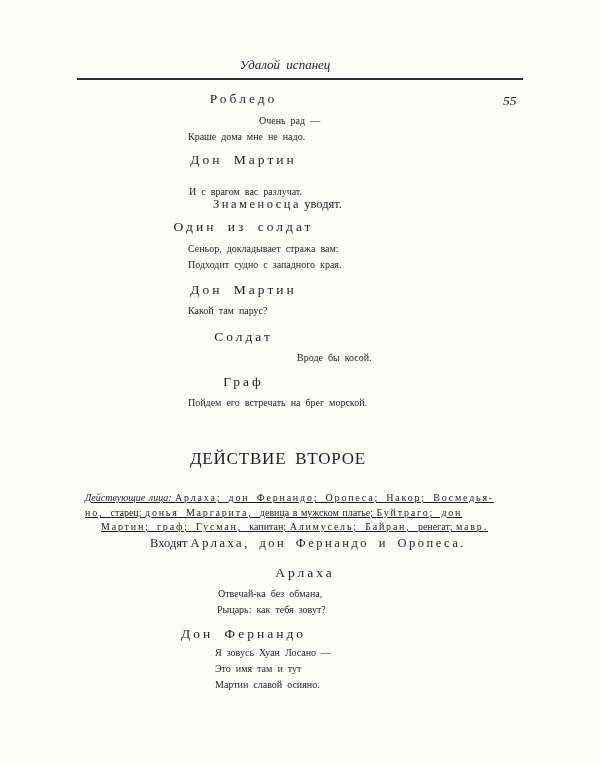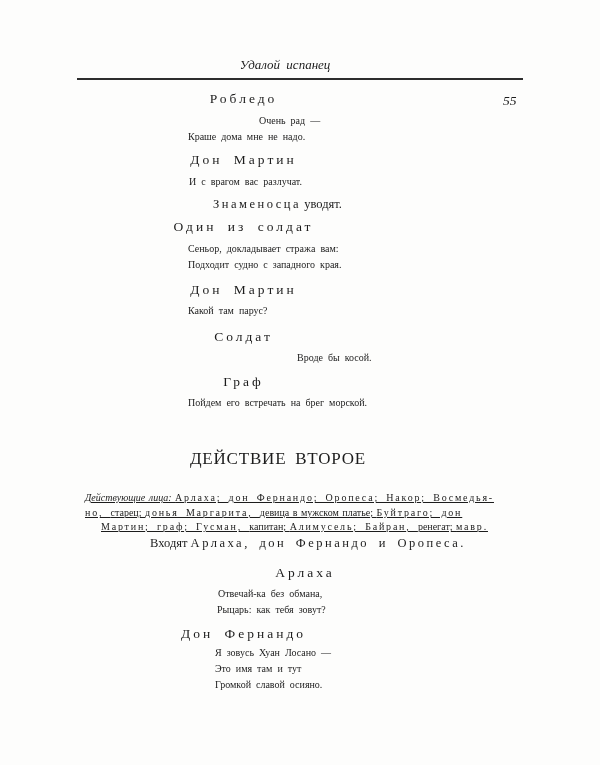--- a/index.html
+++ b/index.html
@@ -55,21 +55,21 @@
 
 <div class="running-title">Удалой испанец</div>
 <div class="page-number">55</div>
 <div class="header-rule"></div>
 
 <div class="speaker" style="top:91px">Робледо</div>
 <div class="verse" style="top:113px;left:259px">Очень рад —</div>
 <div class="verse" style="top:129px;left:188px">Краше дома мне не надо.</div>
 
 <div class="speaker" style="top:152px">Дон Мартин</div>
-<div class="verse" style="top:174px;left:189px">И с врагом вас разлучат.</div>
+<div class="verse" style="top:184px;left:189px">И с врагом вас разлучат.</div>
 
 <div class="stage" style="top:197px"><span class="spname">Знаменосца</span><span> уводят.</span></div>
 
 <div class="speaker" style="top:219px">Один из солдат</div>
 <div class="verse" style="top:241px;left:188px">Сеньор, докладывает стража вам:</div>
 <div class="verse" style="top:257px;left:188px">Подходит судно с западного края.</div>
 
 <div class="speaker" style="top:282px">Дон Мартин</div>
 <div class="verse" style="top:303px;left:188px">Какой там парус?</div>
 
@@ -87,13 +87,13 @@
 
 <div class="stage" style="top:536px;width:616px"><span>Входят </span><span class="spname">Арлаха, дон Фернандо и Оропеса.</span></div>
 
 <div class="speaker" style="top:565px;width:610px">Арлаха</div>
 <div class="verse" style="top:586px;left:218px">Отвечай-ка без обмана,</div>
 <div class="verse" style="top:602px;left:217px">Рыцарь: как тебя зовут?</div>
 
 <div class="speaker" style="top:626px">Дон Фернандо</div>
 <div class="verse" style="top:645px;left:215px">Я зовусь Хуан Лосано —</div>
 <div class="verse" style="top:661px;left:215px">Это имя там и тут</div>
-<div class="verse" style="top:677px;left:215px">Громкой славой осияно.</div>
+<div class="verse" style="top:677px;left:215px">Мартин славой осияно.</div>
 
 </body></html>

